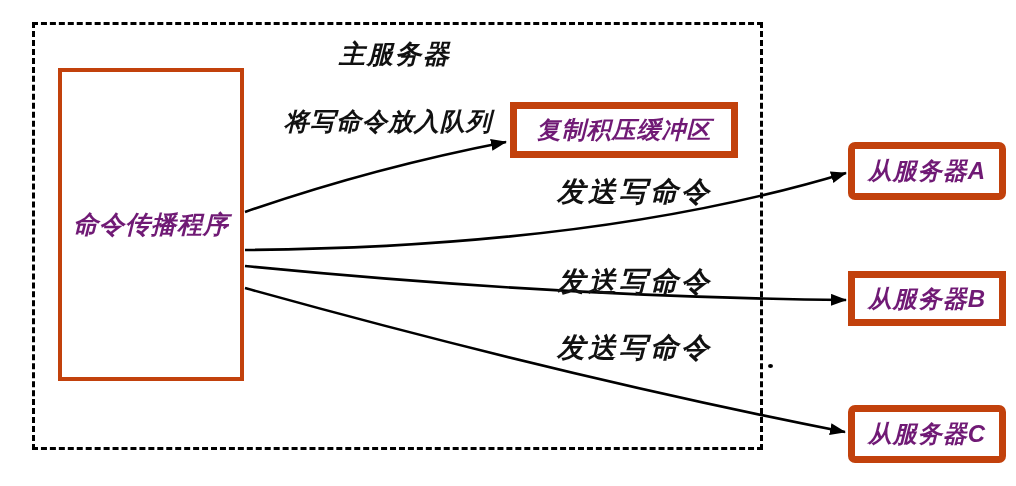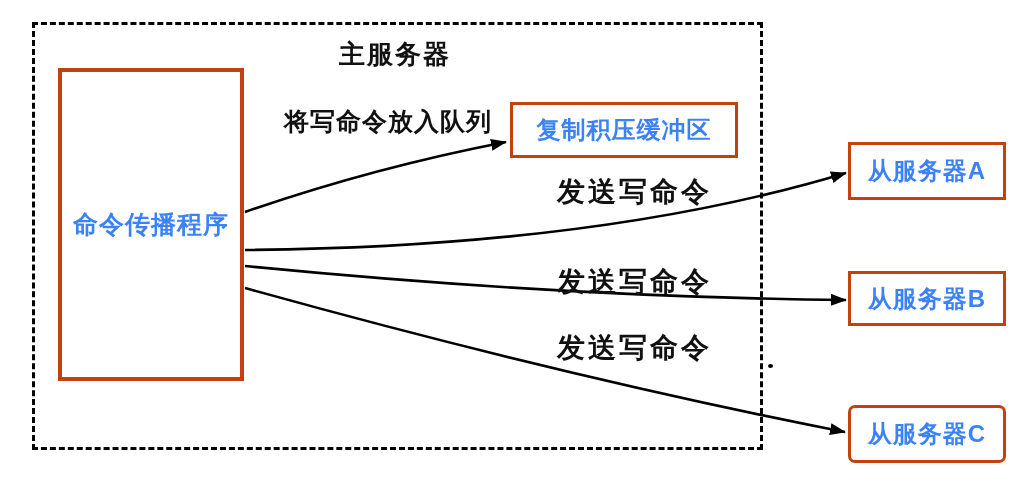--- a/index.html
+++ b/index.html
@@ -9,39 +9,39 @@
     font-family: "Liberation Sans", "DejaVu Sans", sans-serif;
   }
   #canvas {
     position: relative;
     width: 1016px;
     height: 486px;
     background: #ffffff;
     overflow: hidden;
     color: #000;
   }
-  .abs { position: absolute; }
+  .abs { position: absolute; font-style: italic; }
 
   
   .master-boundary {
     left: 32px; top: 22px;
     width: 725px; height: 422px;
     border: 3px dashed #000;
   }
 
   
   .node {
     display: flex;
     align-items: center;
     justify-content: center;
     background: #fff;
-    border: 3px solid #c2410c;
+    border: 7px solid #c2410c;
     box-sizing: border-box;
     font-weight: bold;
-    color: #3b82f6;
+    color: #701a75;
     white-space: nowrap;
     z-index: 3;
   }
   .propagator {
     left: 58px; top: 68px;
     width: 186px; height: 313px;
     border-width: 4px;
     font-size: 25px;
     letter-spacing: 1px;
   }
@@ -50,21 +50,21 @@
     width: 228px; height: 56px;
     font-size: 24px;
     letter-spacing: 1px;
   }
   .slave {
     left: 848px;
     width: 158px; height: 58px;
     font-size: 24px;
     letter-spacing: 1px;
   }
-  .slave-a { top: 142px; }
+  .slave-a { top: 142px; border-radius: 7px; }
   .slave-b { top: 271px; height: 55px; justify-content: center; }
   .slave-c { top: 405px; border-radius: 7px; }
 
   
   .lbl {
     font-weight: bold;
     color: #111;
     white-space: nowrap;
     z-index: 3;
   }

